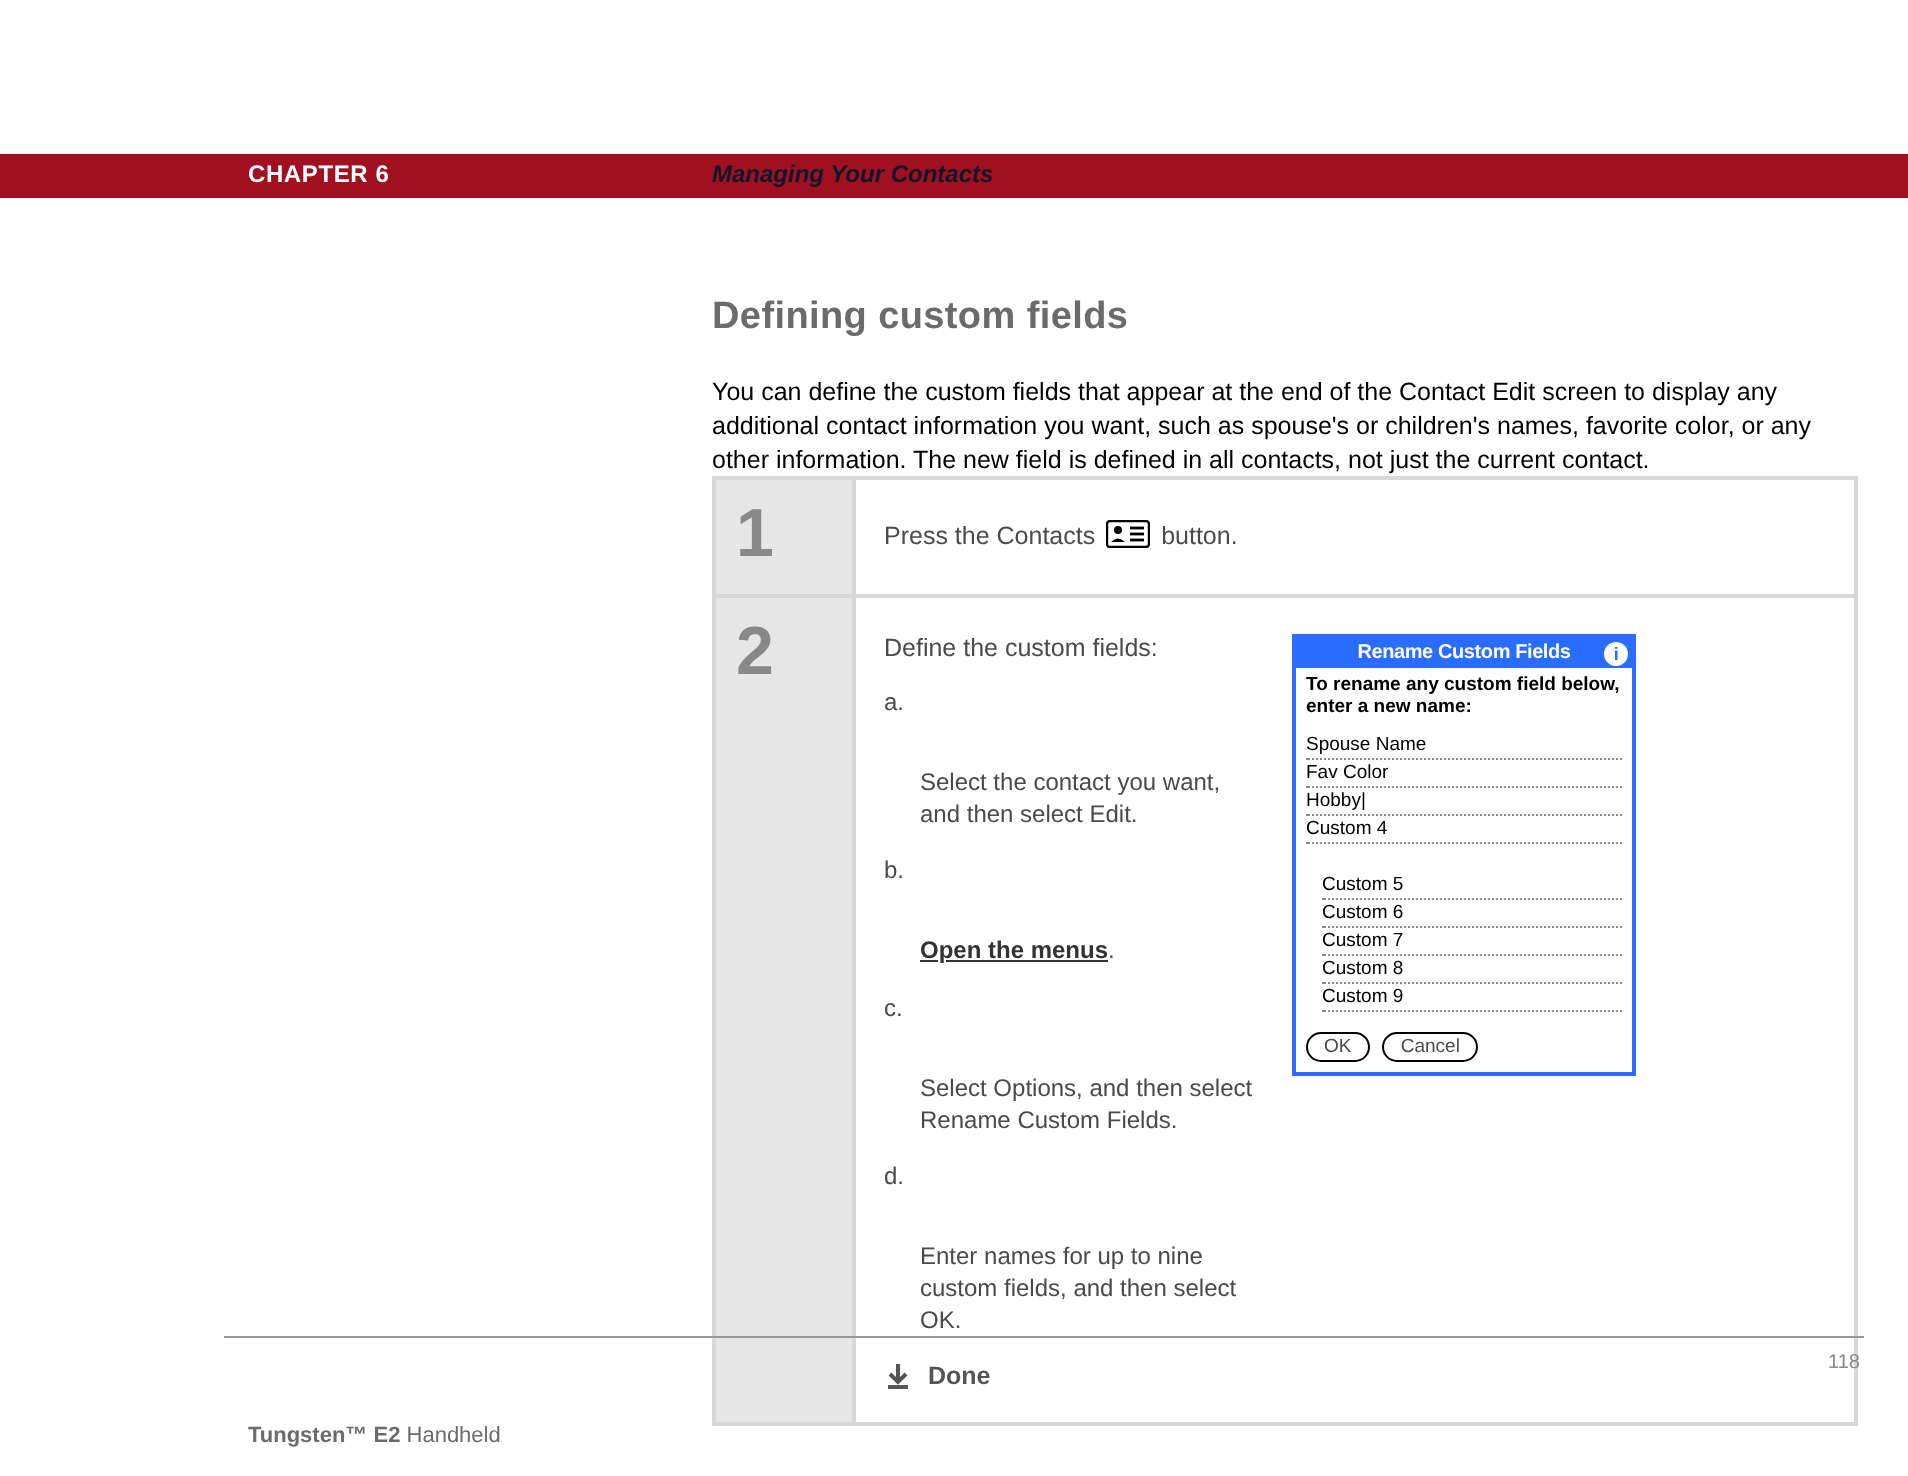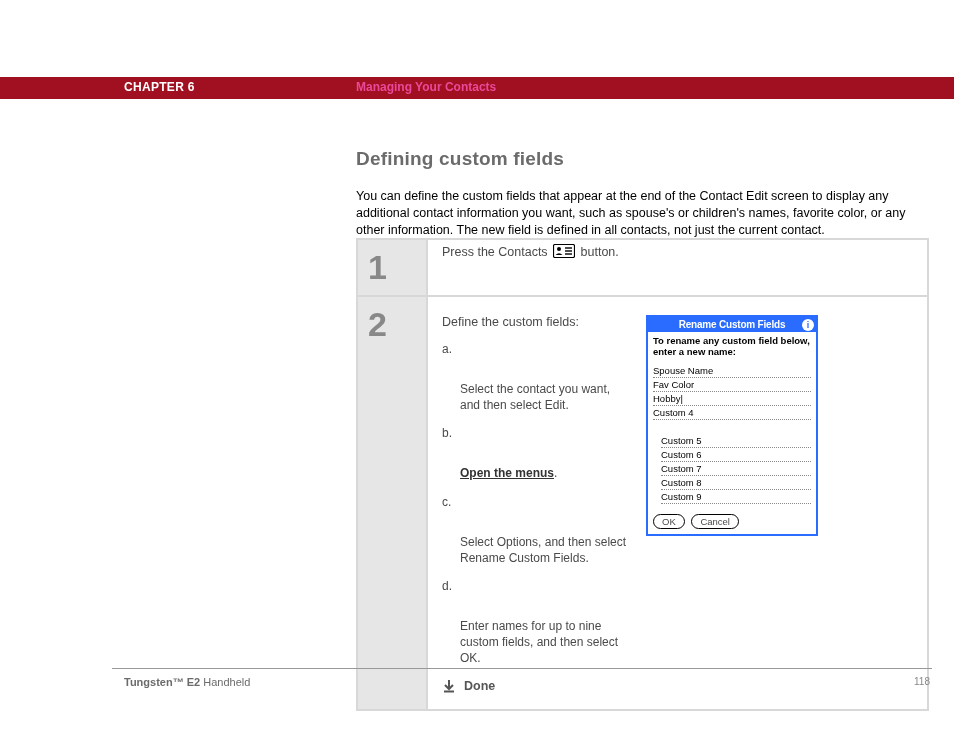--- a/index.html
+++ b/index.html
@@ -1,29 +1,29 @@
 <!DOCTYPE html>
 <html><head>
 <meta charset="utf-8">
 <style>
   * { box-sizing: border-box; margin: 0; padding: 0; }
   html, body { width: 954px; height: 738px; background: #fff; font-family: Arial, Helvetica, sans-serif; color: #333; }
   .page { position: relative; width: 954px; height: 738px; }
   .redbar { position: absolute; left: 0; top: 77px; width: 954px; height: 22px; background: #a01020; }
   .chapter { position: absolute; left: 124px; top: 80px; color: #fff; font-size: 12px; font-weight: bold; letter-spacing: 0.3px; }
-  .chapter-title { position: absolute; left: 356px; top: 80px; color: #ec4899; font-size: 12px; font-weight: bold; }
+  .chapter-title { position: absolute; left: 356px; top: 80px; color: #0f172a; font-size: 12px; font-weight: bold; font-style: italic; }
   .heading { position: absolute; left: 356px; top: 148px; font-size: 19px; font-weight: bold; color: #6b6b6b; letter-spacing: 0.2px; }
   .intro { position: absolute; left: 356px; top: 188px; width: 562px; font-size: 12.5px; color: #000000; line-height: 1.35; }
   .steps-box { position: absolute; left: 356px; top: 238px; width: 573px; border: 2px solid #d8d8d8; background: #fff; }
   .step-row { display: flex; border-bottom: 2px solid #d8d8d8; }
   .step-row:last-child { border-bottom: none; }
   .step-num-cell { width: 70px; background: #e6e6e6; padding: 8px 10px 8px 10px; border-right: 2px solid #d8d8d8; }
   .step-num { font-size: 34px; font-weight: bold; color: #888; font-family: Arial, sans-serif; }
   .step-body { flex: 1; padding: 18px 14px 16px 14px; font-size: 12.5px; color: #4a4a4a; position: relative; }
-  .row1 .step-body { padding-top: 4px; padding-bottom: 20px; }
+  .row1 .step-body { padding-top: 20px; padding-bottom: 20px; }
   .row2 { min-height: 250px; }
   .row2 .step-body { display: flex; }
   .row2-text { width: 200px; padding-right: 10px; }
   .substeps { margin-top: 12px; }
   .substep { display: flex; margin-bottom: 12px; font-size: 12px; line-height: 1.35; }
   .substep .letter { width: 18px; flex-shrink: 0; }
   .substep .txt { flex: 1; margin-top: 40px; }
   .bold-under { font-weight: bold; text-decoration: underline; color: #333; }
   .done-row { display: flex; align-items: center; margin-top: 8px; color: #555; font-weight: bold; font-size: 12.5px; }
   .done-row svg { margin-right: 8px; }
@@ -34,21 +34,21 @@
   .dialog-body { padding: 4px 5px 6px 5px; color: #000; }
   .dialog-instr { font-weight: bold; font-size: 9.5px; line-height: 1.15; margin-bottom: 6px; }
   .fields-grid { display: flex; flex-direction: column; }
   .fields-col { flex: 1; }
   .field-line { border-bottom: 1px dotted #888; padding: 1px 0 1px 0; font-size: 9.5px; height: 14px; }
   .fields-col + .fields-col { margin-left: 8px; }
   .dialog-btns { padding: 4px 5px 5px 5px; }
   .dbtn { display: inline-block; border: 1px solid #000; border-radius: 9px; padding: 0 8px; font-size: 9.5px; line-height: 13px; margin-right: 4px; background: #fff; }
   .contacts-icon { display: inline-block; vertical-align: middle; margin: 0 2px; }
   .footer-line { position: absolute; left: 112px; top: 668px; width: 820px; border-top: 1px solid #999; }
-  .footer-left { position: absolute; left: 124px; top: 676px; font-size: 11px; color: #6b6b6b; }
+  .footer-left { position: absolute; left: 124px; top: 712px; font-size: 11px; color: #6b6b6b; }
   .footer-left .bold { font-weight: bold; }
   .footer-right { position: absolute; right: 24px; top: 676px; font-size: 10px; color: #888; }
 </style>
 </head>
 <body>
 
 <div class="page">
   <div class="redbar"></div>
   <div class="chapter">CHAPTER 6</div>
   <div class="chapter-title">Managing Your Contacts</div>

